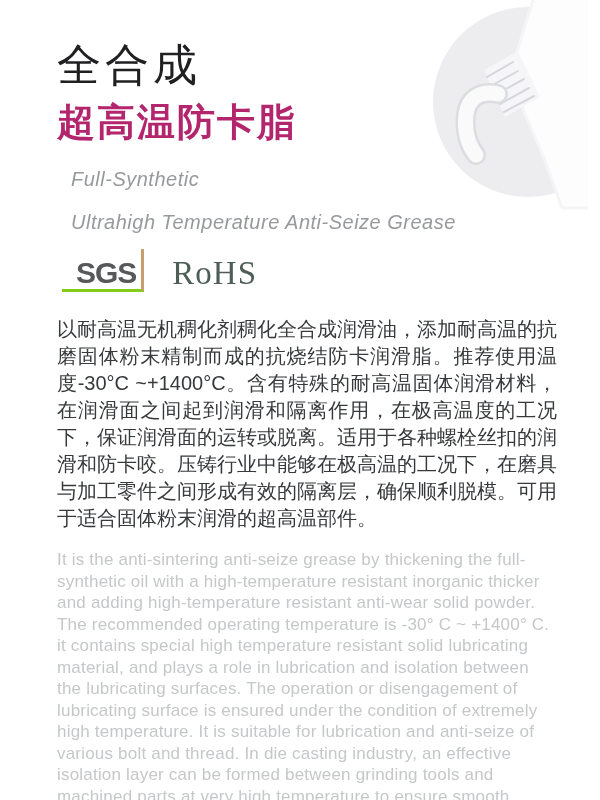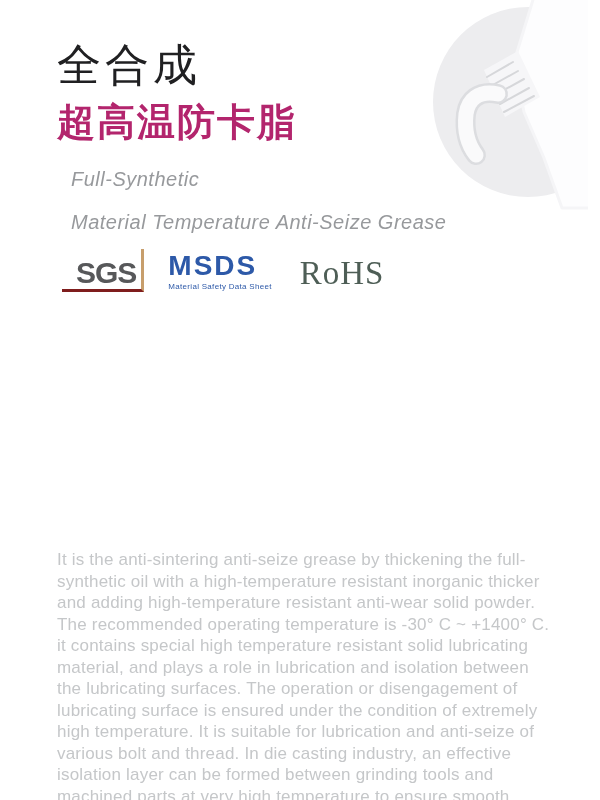--- a/index.html
+++ b/index.html
@@ -20,21 +20,21 @@
     color:#b3256d;letter-spacing:2px;font-family:"Liberation Sans",sans-serif;
   }
   .subtitle{
     margin:14px;font-style:italic;font-size:20px;line-height:29px;
     color:#97999c;letter-spacing:0.5px;
   }
   .subtitle.first{margin-top:15px;}
   
   .certs{position:absolute;left:62px;top:249px;display:flex;align-items:flex-end;}
   .sgs-box{
-    border-bottom:3px solid #7f1d1d;border-right:3px solid #c79e6c;
+    border-bottom:3px solid #84cc16;border-right:3px solid #c79e6c;
     padding:9px 5px 1px 14px;
   }
   .sgs-text{
     font-size:30px;line-height:30px;font-weight:700;color:#57585a;letter-spacing:-1px;
   }
   .msds{margin-left:24px;padding-bottom:1px;}
   .msds-word{font-size:28px;line-height:26px;font-weight:700;color:#2d59a8;letter-spacing:2px;}
   .msds-cap{font-size:8px;color:#2d59a8;letter-spacing:0.3px;white-space:nowrap;margin-top:3px;}
   .rohs{
     margin-left:28px;font-family:"Liberation Serif",serif;font-size:33px;
@@ -71,30 +71,27 @@
     </g>
 
     <path d="M 98 94 C 78 90 68 100 66 114 C 64 132 69 146 76 155" fill="none" stroke="#dcdde0" stroke-width="20" stroke-linecap="round"></path>
     <path d="M 98 94 C 78 90 68 100 66 114 C 64 132 69 146 76 155" fill="none" stroke="#fafafb" stroke-width="15" stroke-linecap="round"></path>
   </svg>
 
   <header class="header">
     <h1 class="title-cn-1">全合成</h1>
     <h2 class="title-cn-2">超高温防卡脂</h2>
     <p class="subtitle first">Full-Synthetic</p>
-    <p class="subtitle">Material Temperature Anti-Seize Grease</p>
+    <p class="subtitle">Ultrahigh Temperature Anti-Seize Grease</p>
   </header>
 
   <div class="certs">
     <div class="sgs-box">
       <span class="sgs-text">SGS</span>
     </div>
-    <div class="msds">
-      <div class="msds-word">MSDS</div>
-      <div class="msds-cap">Material Safety Data Sheet</div>
-    </div>
     <div class="rohs">RoHS</div>
   </div>
 
+  <p class="desc-cn">以耐高温无机稠化剂稠化全合成润滑油，添加耐高温的抗磨固体粉末精制而成的抗烧结防卡润滑脂。推荐使用温度-30°C ~+1400°C。含有特殊的耐高温固体润滑材料，在润滑面之间起到润滑和隔离作用，在极高温度的工况下，保证润滑面的运转或脱离。适用于各种螺栓丝扣的润滑和防卡咬。压铸行业中能够在极高温的工况下，在磨具与加工零件之间形成有效的隔离层，确保顺利脱模。可用于适合固体粉末润滑的超高温部件。</p>
 
   <p class="desc-en">It is the anti-sintering anti-seize grease by thickening the full-synthetic oil with a high-temperature resistant inorganic thicker and adding high-temperature resistant anti-wear solid powder. The recommended operating temperature is -30° C ~ +1400° C. it contains special high temperature resistant solid lubricating material, and plays a role in lubrication and isolation between the lubricating surfaces. The operation or disengagement of lubricating surface is ensured under the condition of extremely high temperature. It is suitable for lubrication and anti-seize of various bolt and thread. In die casting industry, an effective isolation layer can be formed between grinding tools and machined parts at very high temperature to ensure smooth demoulding. It can be used for ultra-high temperature parts suitable for solid powder lubrication.</p>
 
 </div>
 
 </body></html>

